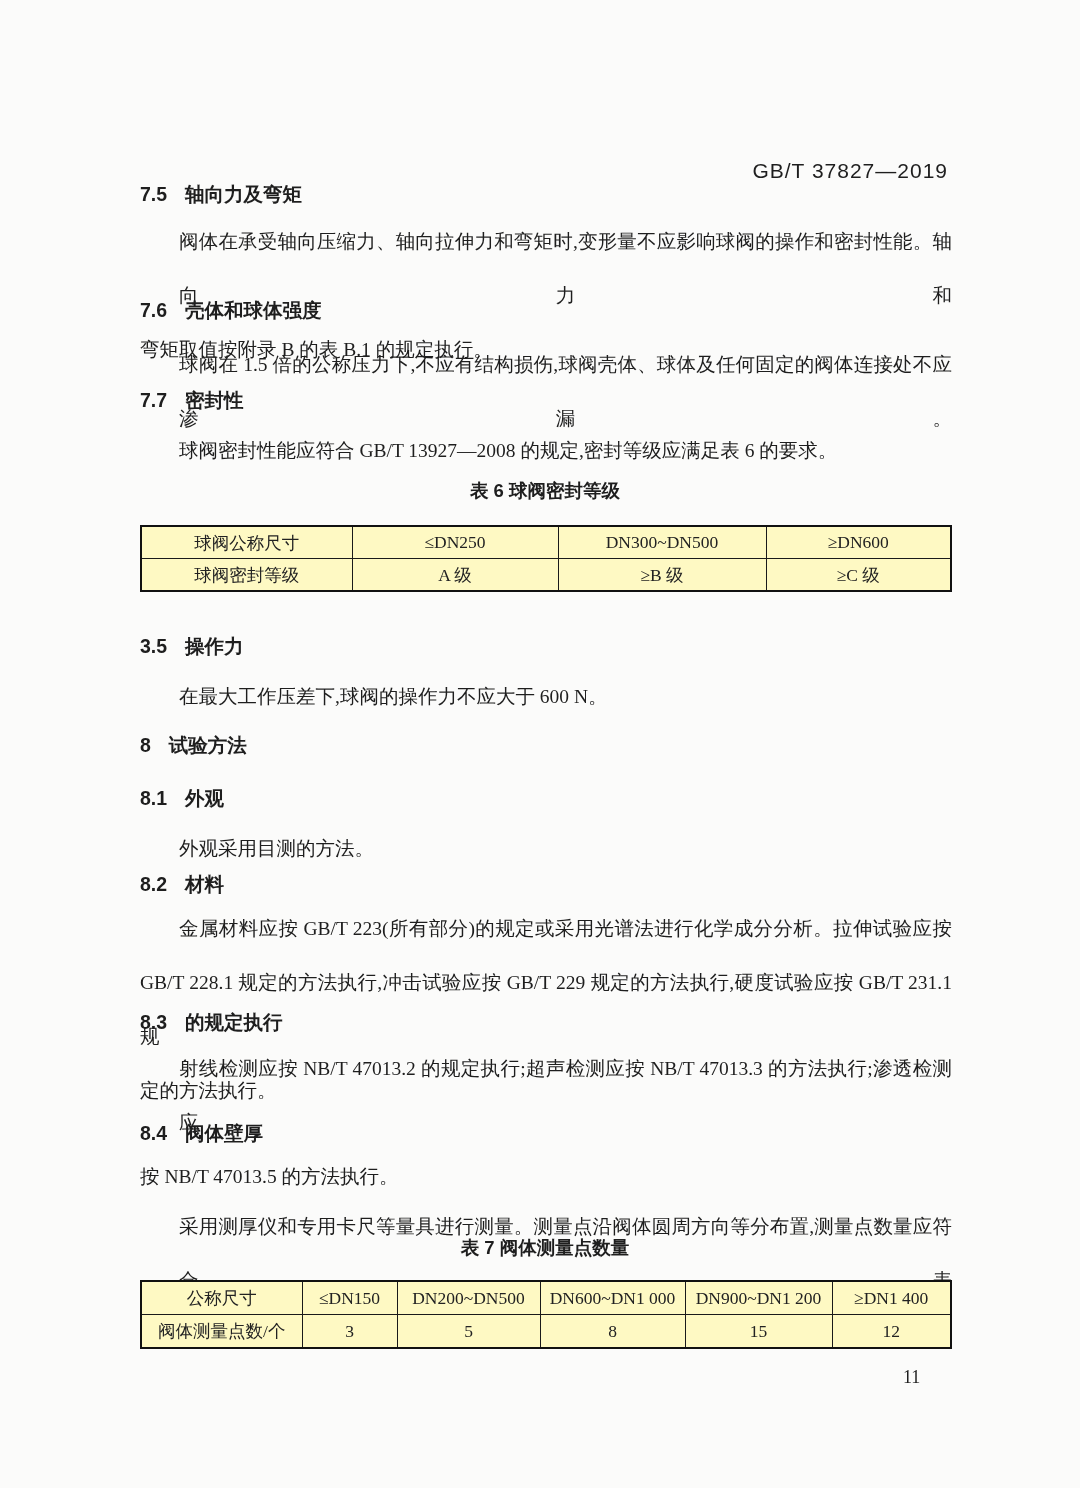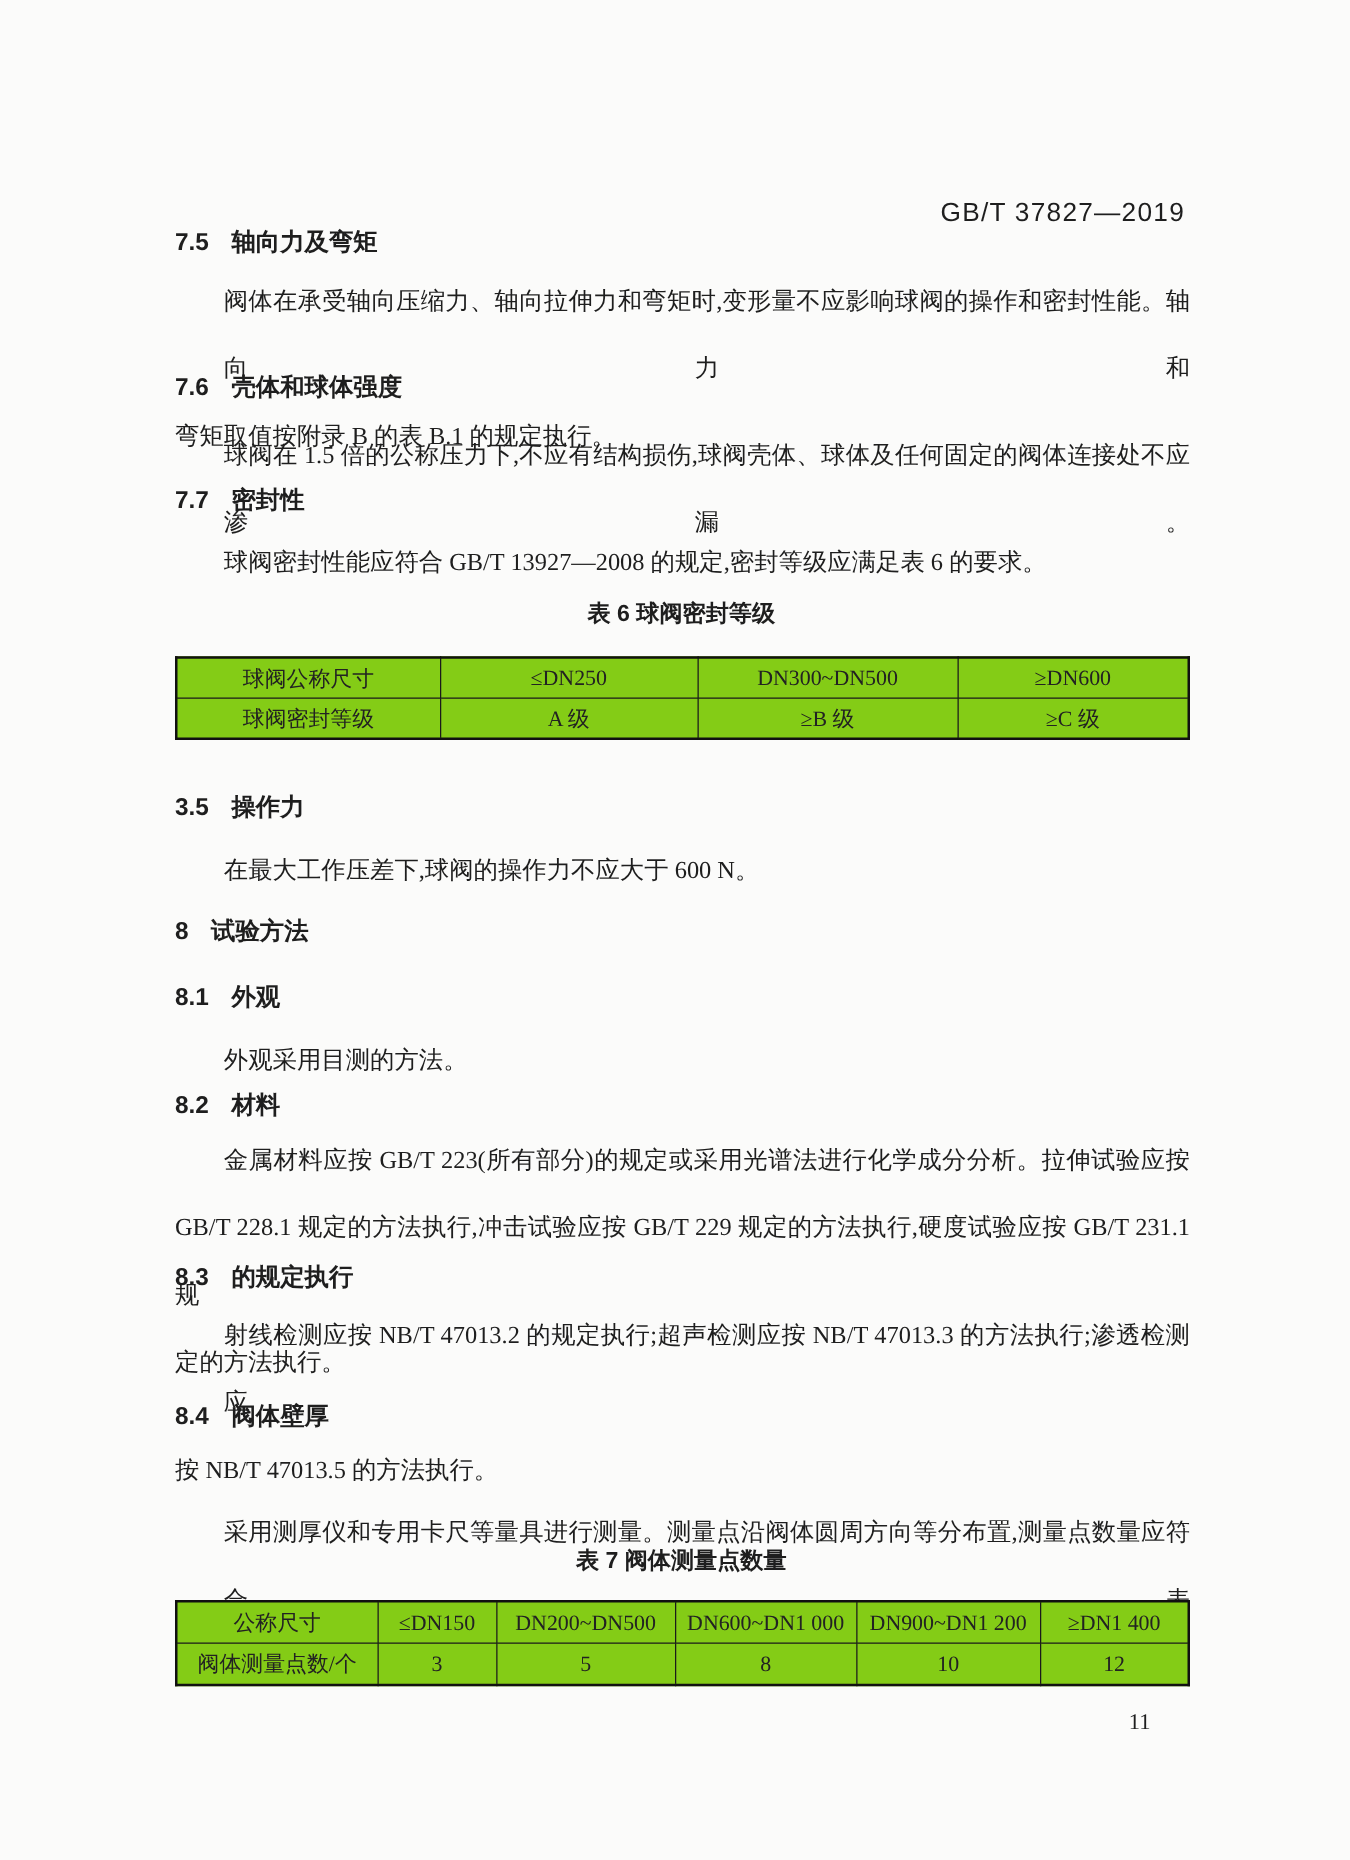--- a/index.html
+++ b/index.html
@@ -34,21 +34,21 @@
   .tbl-caption{
     position:absolute;left:140px;width:810px;
     text-align:center;
     font-family:"Liberation Sans","DejaVu Sans",sans-serif;
     font-weight:bold;font-size:18.5px;
   }
   table.doc-table{
     position:absolute;left:140px;
     border-collapse:collapse;table-layout:fixed;
     font-size:17.5px;color:#222;
-    background:#84cc16;
+    background:#fef9c3;
   }
   table.doc-table td{
     border:1.5px solid #1a1a1a;
     text-align:center;vertical-align:middle;
     padding:0 2px;overflow:hidden;
   }
   table.doc-table{border:2.5px solid #111;}
   #table6 td{height:31px;}
   #table7 td{height:32px;}
   .page-number{
@@ -169,21 +169,21 @@
       <td>DN200~DN500</td>
       <td>DN600~DN1 000</td>
       <td>DN900~DN1 200</td>
       <td>≥DN1 400</td>
     </tr>
     <tr>
       <td>阀体测量点数/个</td>
       <td>3</td>
       <td>5</td>
       <td>8</td>
-      <td>10</td>
+      <td>15</td>
       <td>12</td>
     </tr>
   </tbody>
     </table>
 
   <div class="page-number">11</div>
 
 </div>
 
 </body></html>

